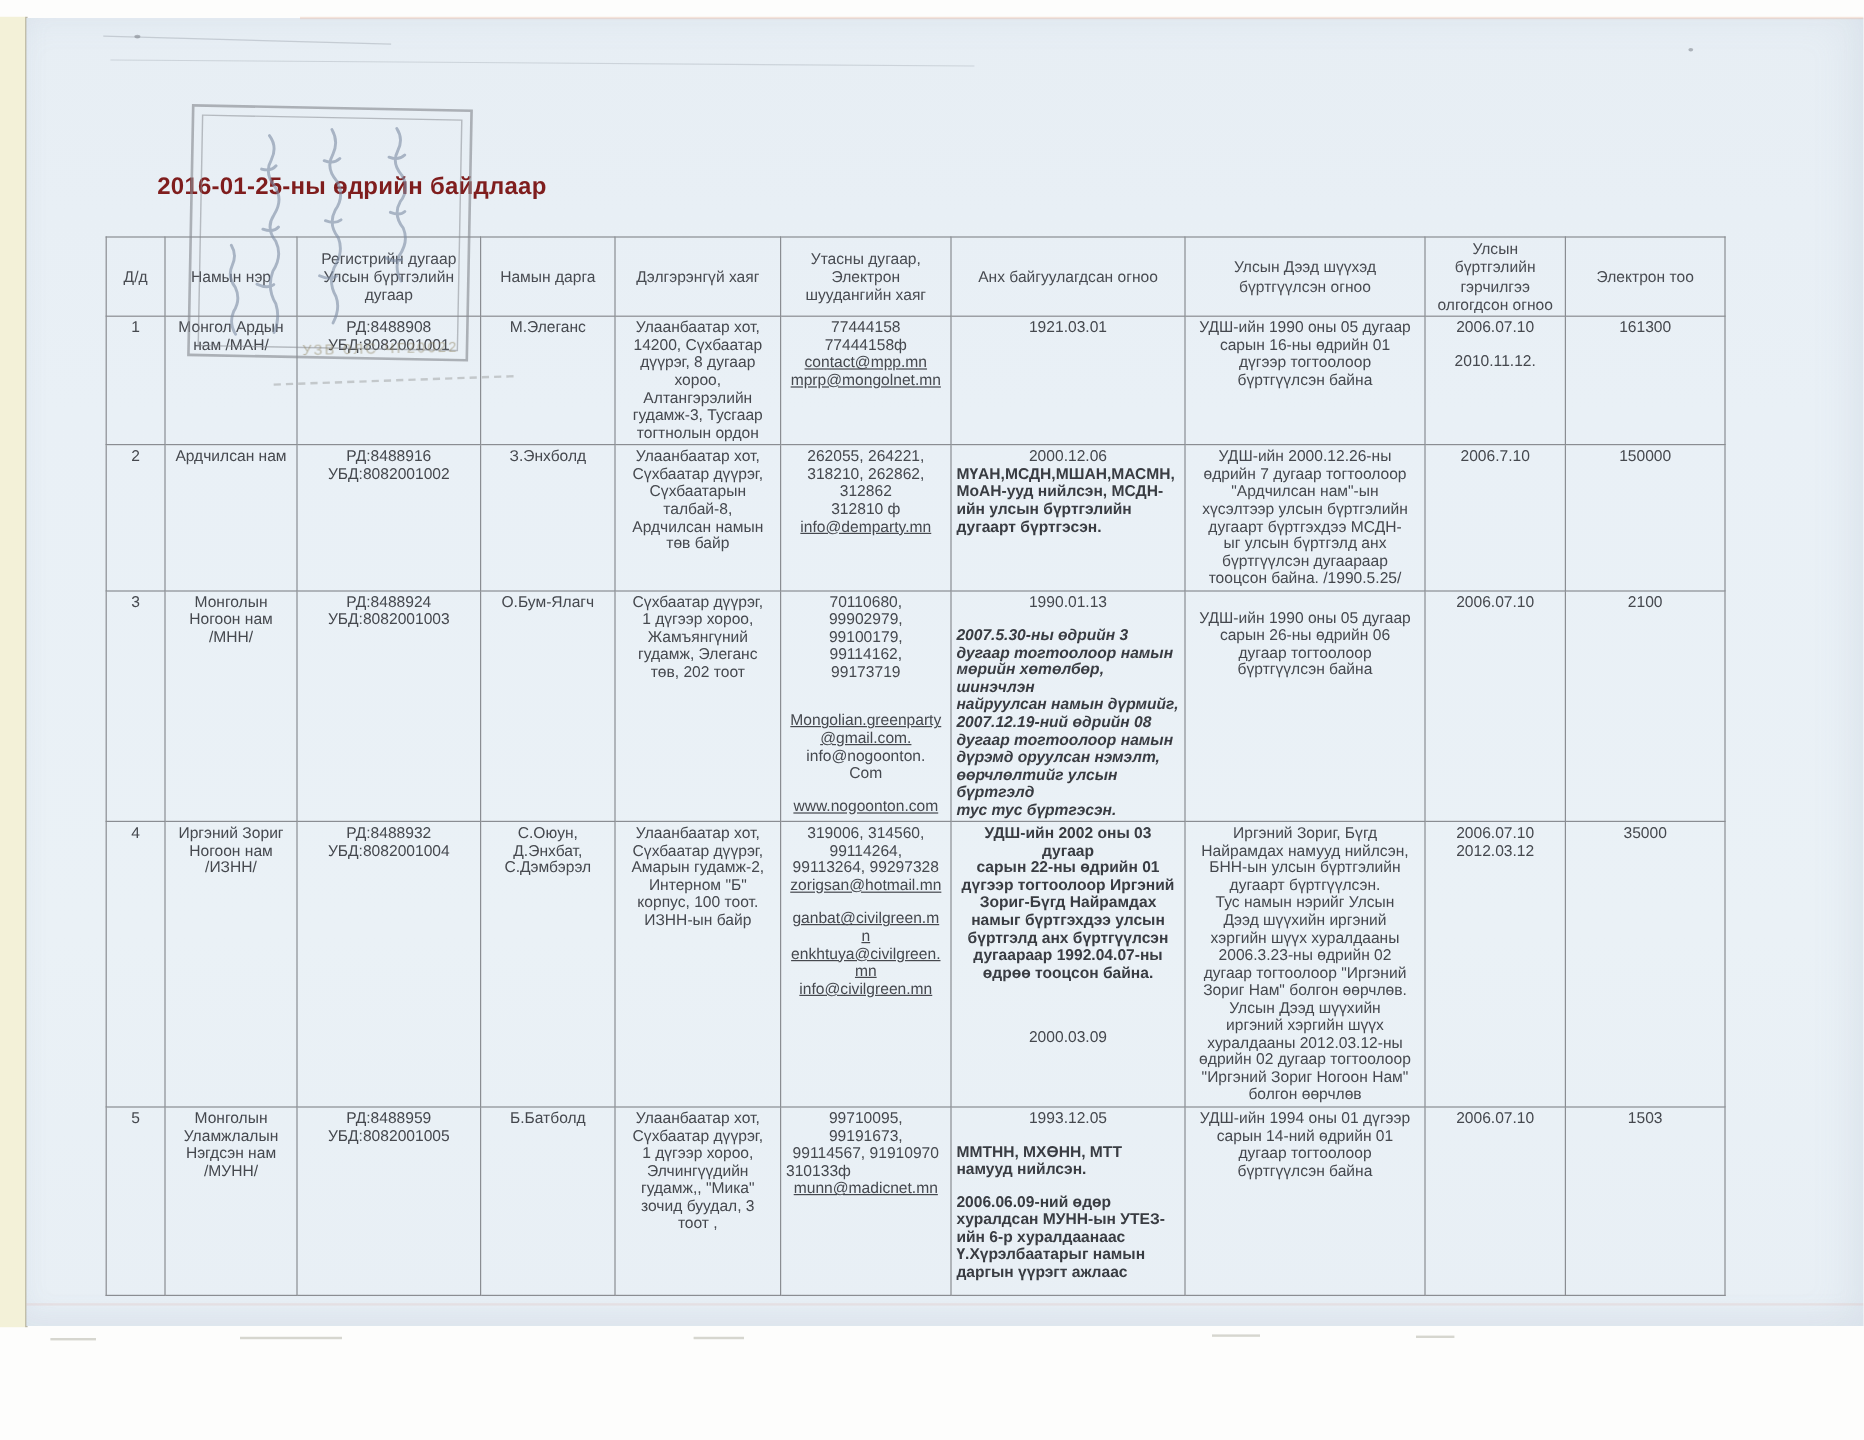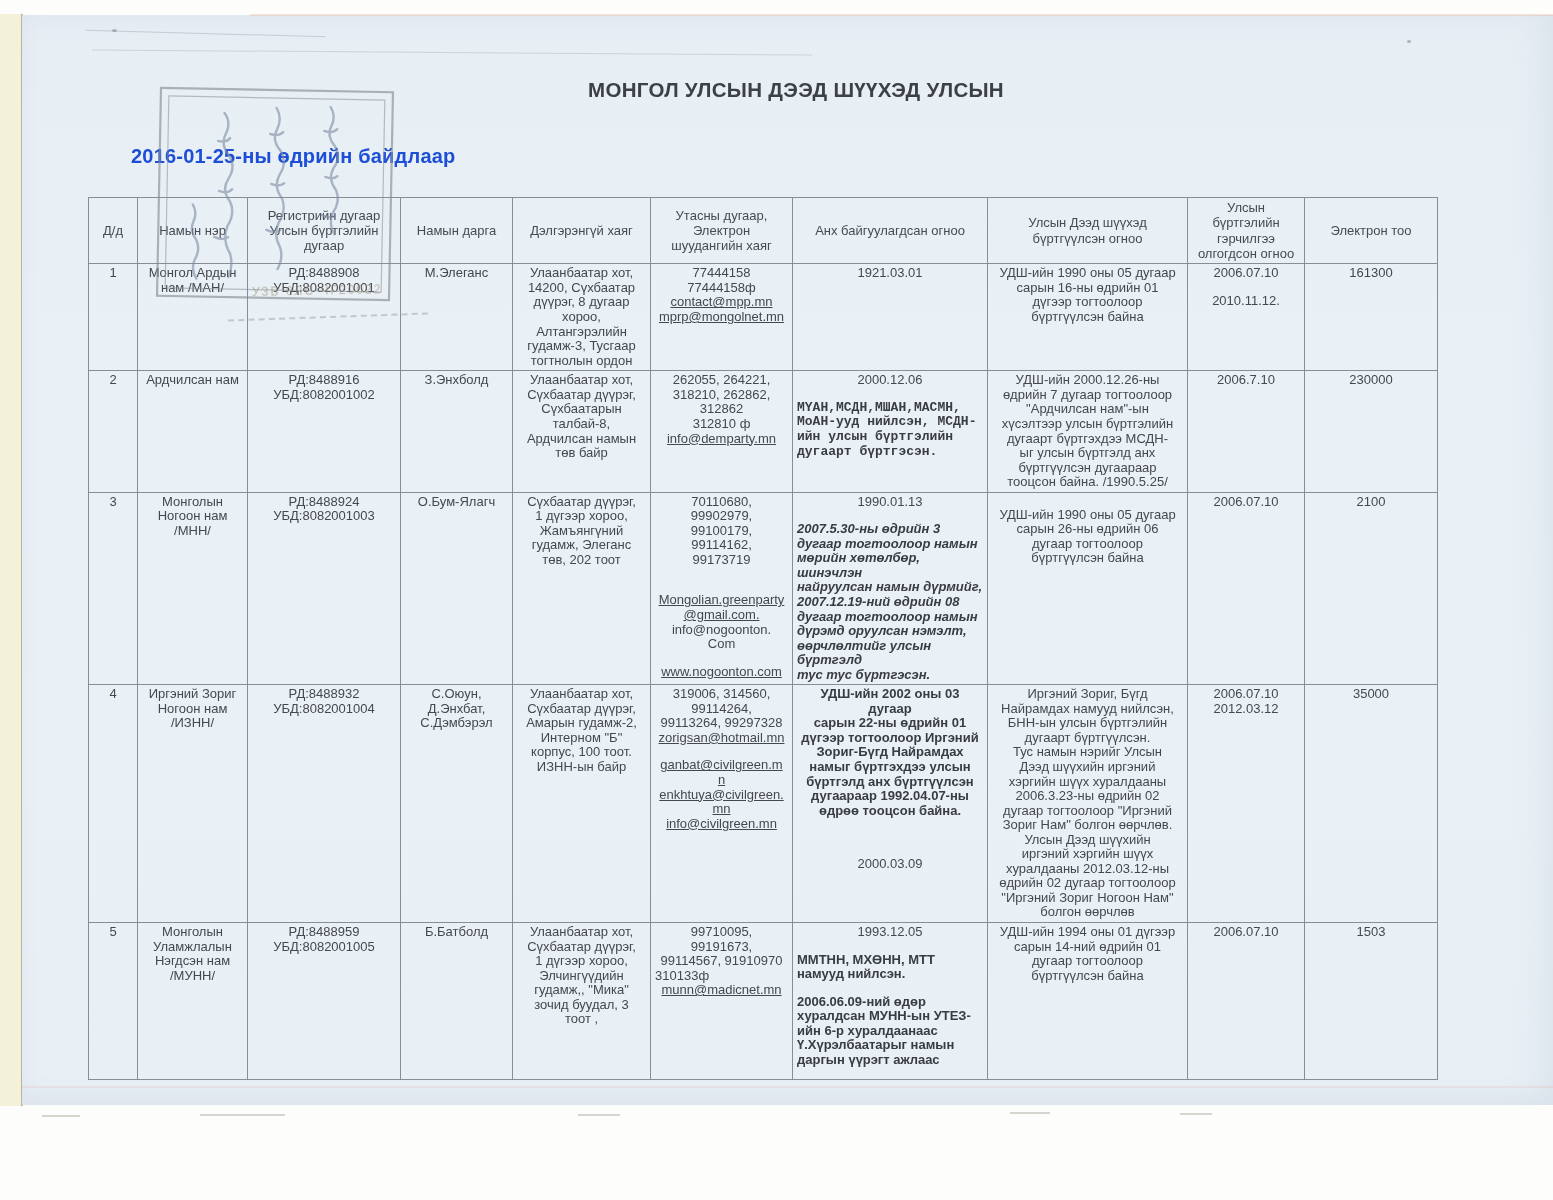--- a/index.html
+++ b/index.html
@@ -29,21 +29,21 @@
   .bspeck3{left:578px;top:1114px;width:42px;}
   .bspeck4{left:1010px;top:1112px;width:40px;}
   .bspeck5{left:1180px;top:1113px;width:32px;}
 
   .doc-title{
     position:absolute;left:471px;top:76px;width:650px;text-align:center;
     font-size:20.5px;font-weight:bold;color:#3d4147;line-height:1.35;letter-spacing:0.3px;
   }
   .subtitle{
     position:absolute;left:131px;top:145px;
-    font-size:20px;font-weight:bold;color:#1d4ed8;letter-spacing:0.2px;
+    font-size:20px;font-weight:bold;color:#7f1d1d;letter-spacing:0.2px;
   }
 
   .stamp{
     position:absolute;left:157px;top:88px;width:236px;height:212px;
     transform:rotate(1.1deg);pointer-events:none;
   }
   .ghost-text{
     position:absolute;left:252px;top:283px;width:190px;
     font-size:12px;color:rgba(148,136,104,0.55);letter-spacing:2px;
     transform:rotate(-1.2deg);filter:blur(0.4px);
@@ -83,21 +83,20 @@
 <div class="crease crease2"></div>
 <div class="speck speck1"></div>
 <div class="speck speck2"></div>
 <div class="bspeck bspeck1"></div>
 <div class="bspeck bspeck2"></div>
 <div class="bspeck bspeck3"></div>
 <div class="bspeck bspeck4"></div>
 <div class="bspeck bspeck5"></div>
 
 <div class="doc-title">
-  <div>МОНГОЛ УЛСЫН ДЭЭД ШҮҮХЭД УЛСЫН</div>
 </div>
 
 <div class="subtitle">2016-01-25-ны өдрийн байдлаар</div>
 
 <table class="registry">
     <colgroup>
       <col style="width: 49px;">
       <col style="width: 110px;">
       <col style="width: 153px;">
       <col style="width: 112px;">
@@ -201,40 +200,40 @@
         </td>
         <td>
           <div class="para">262055, 264221,
 318210, 262862,
 312862
 312810 ф</div>
           <div class="para u">info@demparty.mn</div>
         </td>
         <td>
           <div class="para">2000.12.06</div>
-          <div class="para b left" style="margin-top: 13px; font-family: Liberation Mono, monospace;">МҮАН,МСДН,МШАН,МАСМН,
+          <div class="para b left" style="">МҮАН,МСДН,МШАН,МАСМН,
 МоАН-ууд нийлсэн, МСДН-
 ийн улсын бүртгэлийн
 дугаарт бүртгэсэн.</div>
         </td>
         <td>
           <div class="para">УДШ-ийн 2000.12.26-ны
 өдрийн 7 дугаар тогтоолоор
 "Ардчилсан нам"-ын
 хүсэлтээр улсын бүртгэлийн
 дугаарт бүртгэхдээ  МСДН-
 ыг улсын бүртгэлд анх
 бүртгүүлсэн дугаараар
 тооцсон байна. /1990.5.25/</div>
         </td>
         <td>
           <div class="para">2006.7.10</div>
         </td>
         <td>
-          <div class="para">230000</div>
+          <div class="para">150000</div>
         </td>
       </tr>
       <tr style="height: 190px;">
         <td>
           <div class="para">3</div>
         </td>
         <td>
           <div class="para">Монголын
 Ногоон нам
 /МНН/</div>

